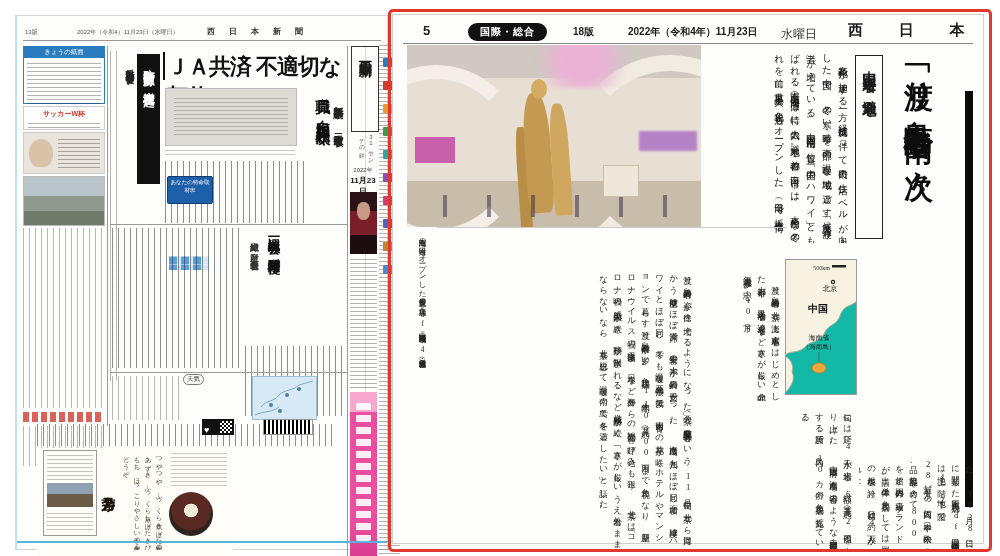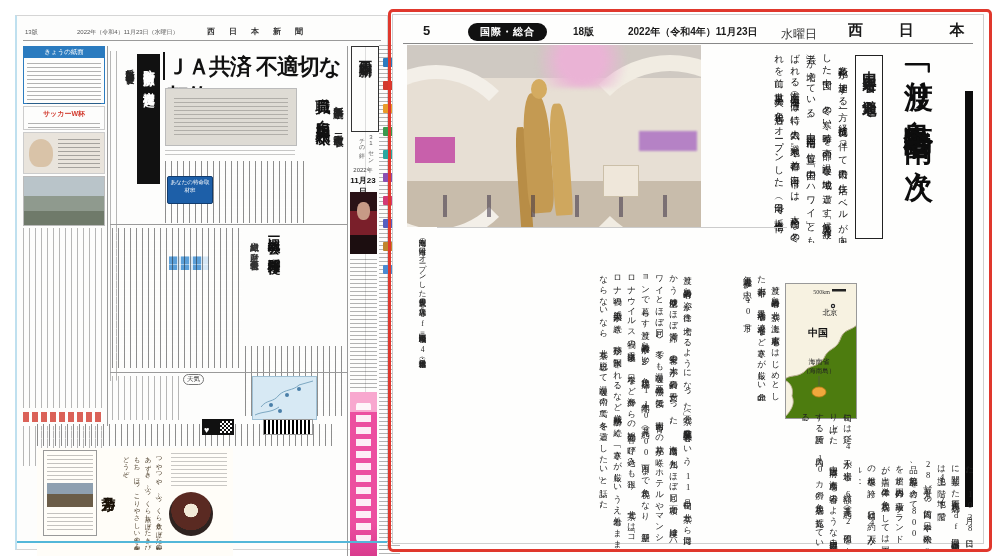--- a/index.html
+++ b/index.html
@@ -197,21 +197,21 @@
     </div>
 
     <div class="abs vtext serif" style="left:506px;top:40px;font-size:29px;font-weight:bold;height:430px;letter-spacing:3px;color:#0d0d0d;">「渡り鳥高齢者」南へ次々</div>
 
     <div class="abs" style="left:572px;top:76px;width:8px;height:416px;background:#0c0c0c;"></div>
 
     <div class="abs vtext" style="left:8px;top:218px;width:28px;height:176px;font-size:7.5px;line-height:13px;color:#222;overflow:hidden;">海南島の海口市にオープンした世界最大の免税店「cdf海口国際免税城」＝14日（撮影・坂本信博）</div>
 
     <div class="abs rule-h" style="left:44px;top:212px;width:350px;background:#ccc;"></div>
 
-    <div class="abs" style="left:392px;top:268px;width:70px;height:134px;border:1px solid #999;background:#4d7c0f;overflow:hidden;">
+    <div class="abs" style="left:392px;top:244px;width:70px;height:134px;border:1px solid #999;background:#14b8a6;overflow:hidden;">
       <svg width="70" height="134">
         <path d="M-2,-2 L72,-2 L72,40 C64,48 58,44 54,56 C50,66 42,64 38,74 C32,84 24,80 18,88 C10,94 4,90 -2,96 Z" fill="#f7f2e1" stroke="#b8ab90" stroke-width="1"></path>
         <path d="M-2,96 C4,98 8,104 6,112 C10,120 4,128 -2,134 Z" fill="#f7f2e1" stroke="#b8ab90" stroke-width="0.8"></path>
         <ellipse cx="33" cy="108" rx="7" ry="5" fill="#f0a83c" stroke="#c07d18" stroke-width="0.8"></ellipse>
         <circle cx="47" cy="22" r="2.2" fill="#222"></circle>
         <circle cx="47" cy="22" r="0.9" fill="#fff"></circle>
         <rect x="46" y="5" width="14" height="2.5" fill="#222"></rect>
         <text x="44" y="10" font-size="6" fill="#333" text-anchor="end">500km</text>
         <text x="44" y="31" font-size="7.5" fill="#222" text-anchor="middle">北京</text>
         <text x="32" y="52" font-size="10" font-weight="bold" fill="#111" text-anchor="middle">中国</text>

